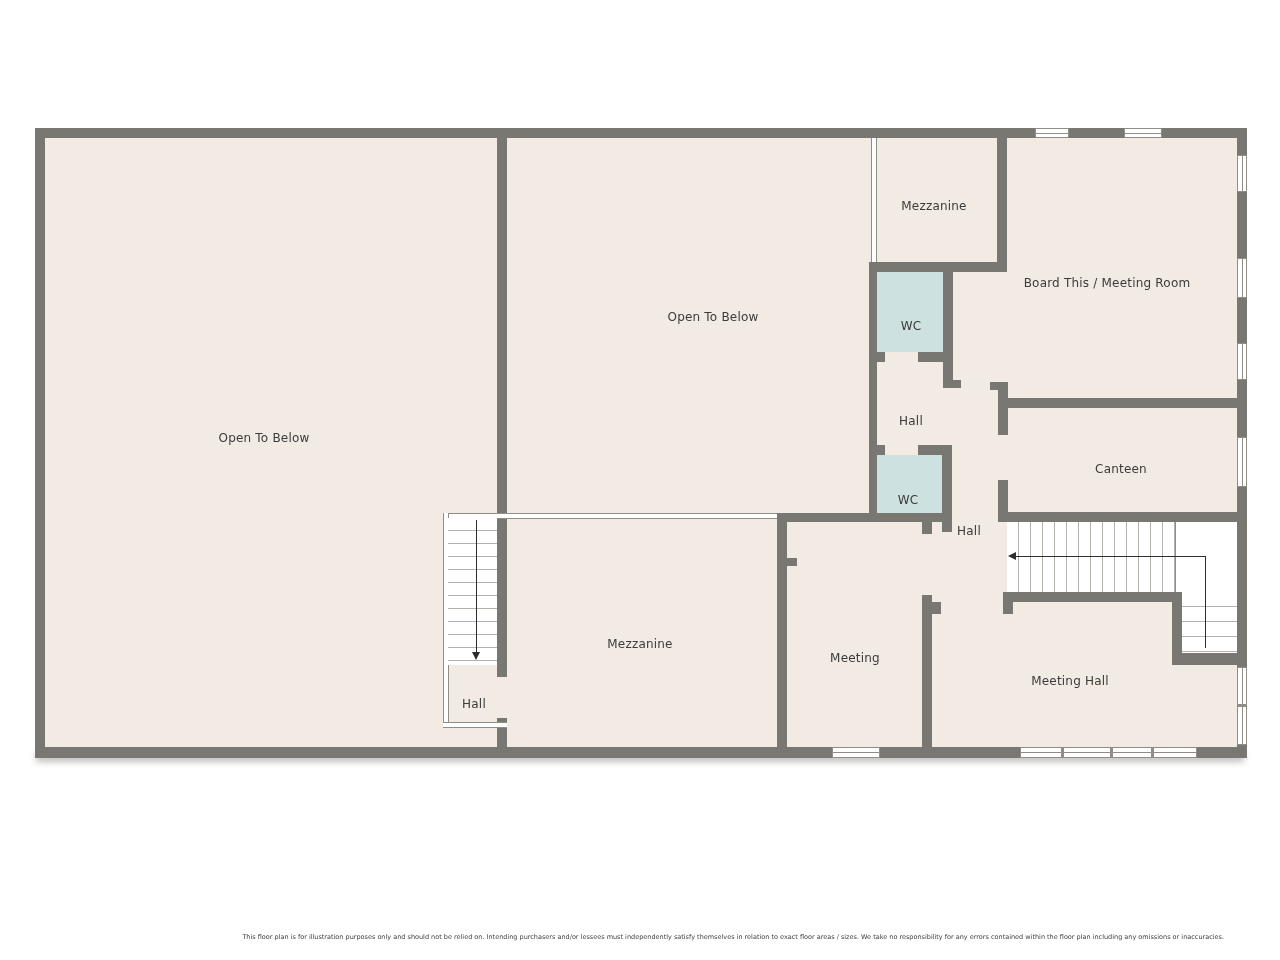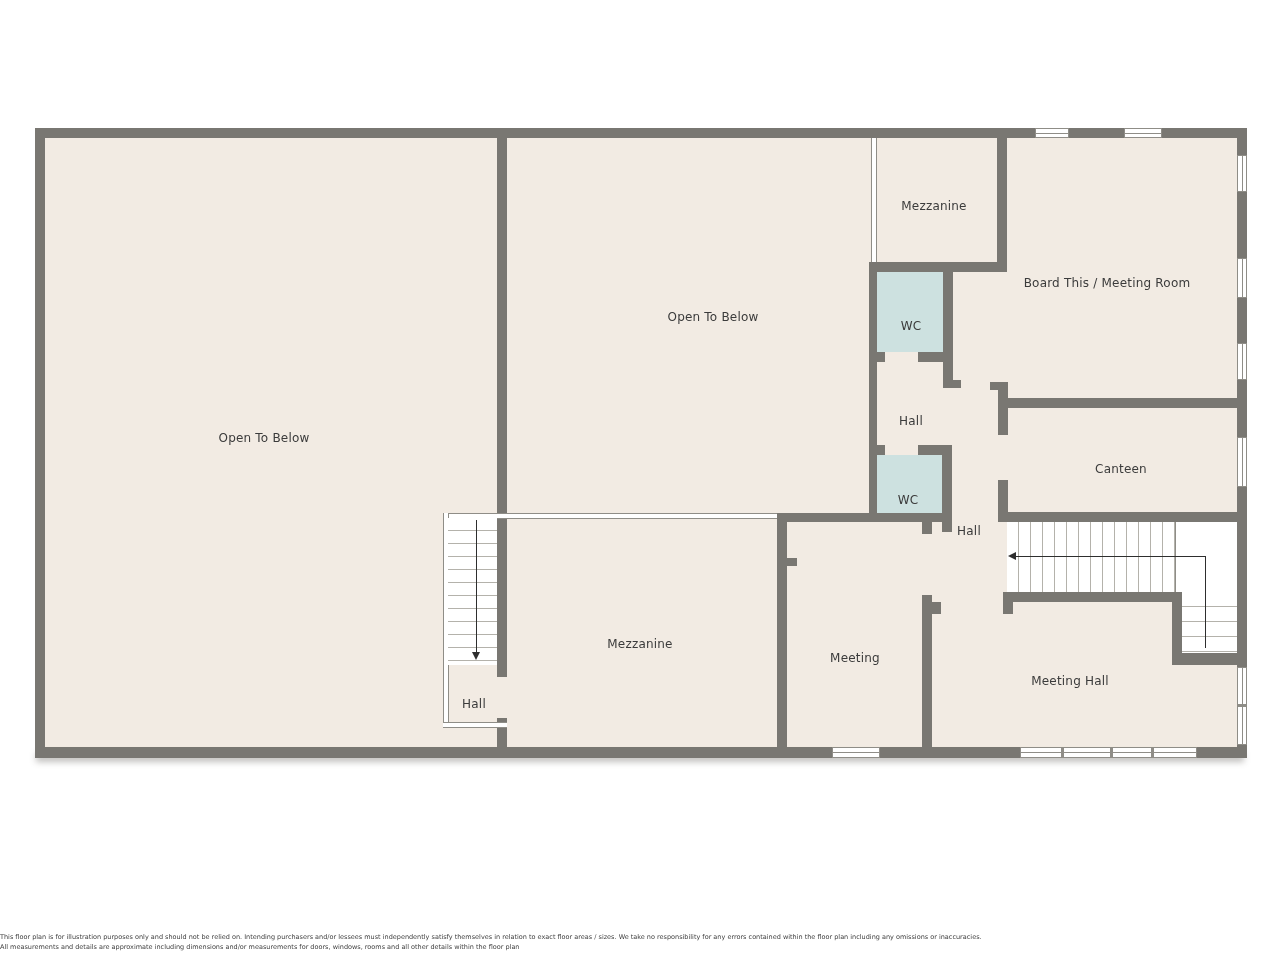--- a/index.html
+++ b/index.html
@@ -17,21 +17,21 @@
   .arrow-left{width:0;height:0;border-top:4px solid transparent;border-bottom:4px solid transparent;border-right:8px solid #2e2e2e}
   .arrow-down{width:0;height:0;border-left:4px solid transparent;border-right:4px solid transparent;border-top:8px solid #2e2e2e}
   .rail{background:#ffffff;box-sizing:border-box;border:0 solid #8f8d87}
   .rail-v{border-left-width:1.5px;border-right-width:1.5px}
   .rail-h{border-top-width:1.5px;border-bottom-width:1.5px}
   .win{background:#ffffff;border:1px solid #8f8d87;box-sizing:border-box;background-repeat:no-repeat}
   .win-h{background-image:linear-gradient(#8f8d87,#8f8d87);background-size:100% 1px;background-position:0 center}
   .win-v{background-image:linear-gradient(#8f8d87,#8f8d87);background-size:1px 100%;background-position:center 0}
   .label{font-size:12px;color:#3b3b3b;transform:translate(-50%,-50%);white-space:nowrap;letter-spacing:.2px}
   .shadowed{box-shadow:0 5px 6px -1px rgba(120,118,112,.45)}
-  .disclaimer{left:0;top:932px;width:1224px;text-align:left;font-size:6.5px;line-height:10px;color:#3e3e3e}
+  .disclaimer{left:0;top:932px;width:1224px;text-align:right;font-size:6.5px;line-height:10px;color:#3e3e3e}
 </style>
 </head>
 <body>
 
 <div class="page">
 
   <div class="abs floor" style="left:45px;top:138px;width:1192px;height:609px"></div>
 
   <div class="abs wcfill" style="left:877px;top:272px;width:66px;height:80px"></div>
   <div class="abs wcfill" style="left:877px;top:455px;width:65px;height:58px"></div>
@@ -110,16 +110,15 @@
   <div class="abs label" style="left:908px;top:500px">WC</div>
   <div class="abs label" style="left:1121px;top:469px">Canteen</div>
   <div class="abs label" style="left:969px;top:531px">Hall</div>
   <div class="abs label" style="left:640px;top:644px">Mezzanine</div>
   <div class="abs label" style="left:855px;top:658px">Meeting</div>
   <div class="abs label" style="left:1070px;top:681px">Meeting Hall</div>
   <div class="abs label" style="left:474px;top:704px">Hall</div>
 
   <div class="abs disclaimer">
     <div>This floor plan is for illustration purposes only and should not be relied on. Intending purchasers and/or lessees must independently satisfy themselves in relation to exact floor areas / sizes. We take no responsibility for any errors contained within the floor plan including any omissions or inaccuracies.</div>
-    <div>All measurements and details are approximate including dimensions and/or measurements for doors, windows, rooms and all other details within the floor plan</div>
   </div>
 
 </div>
 
 </body></html>

